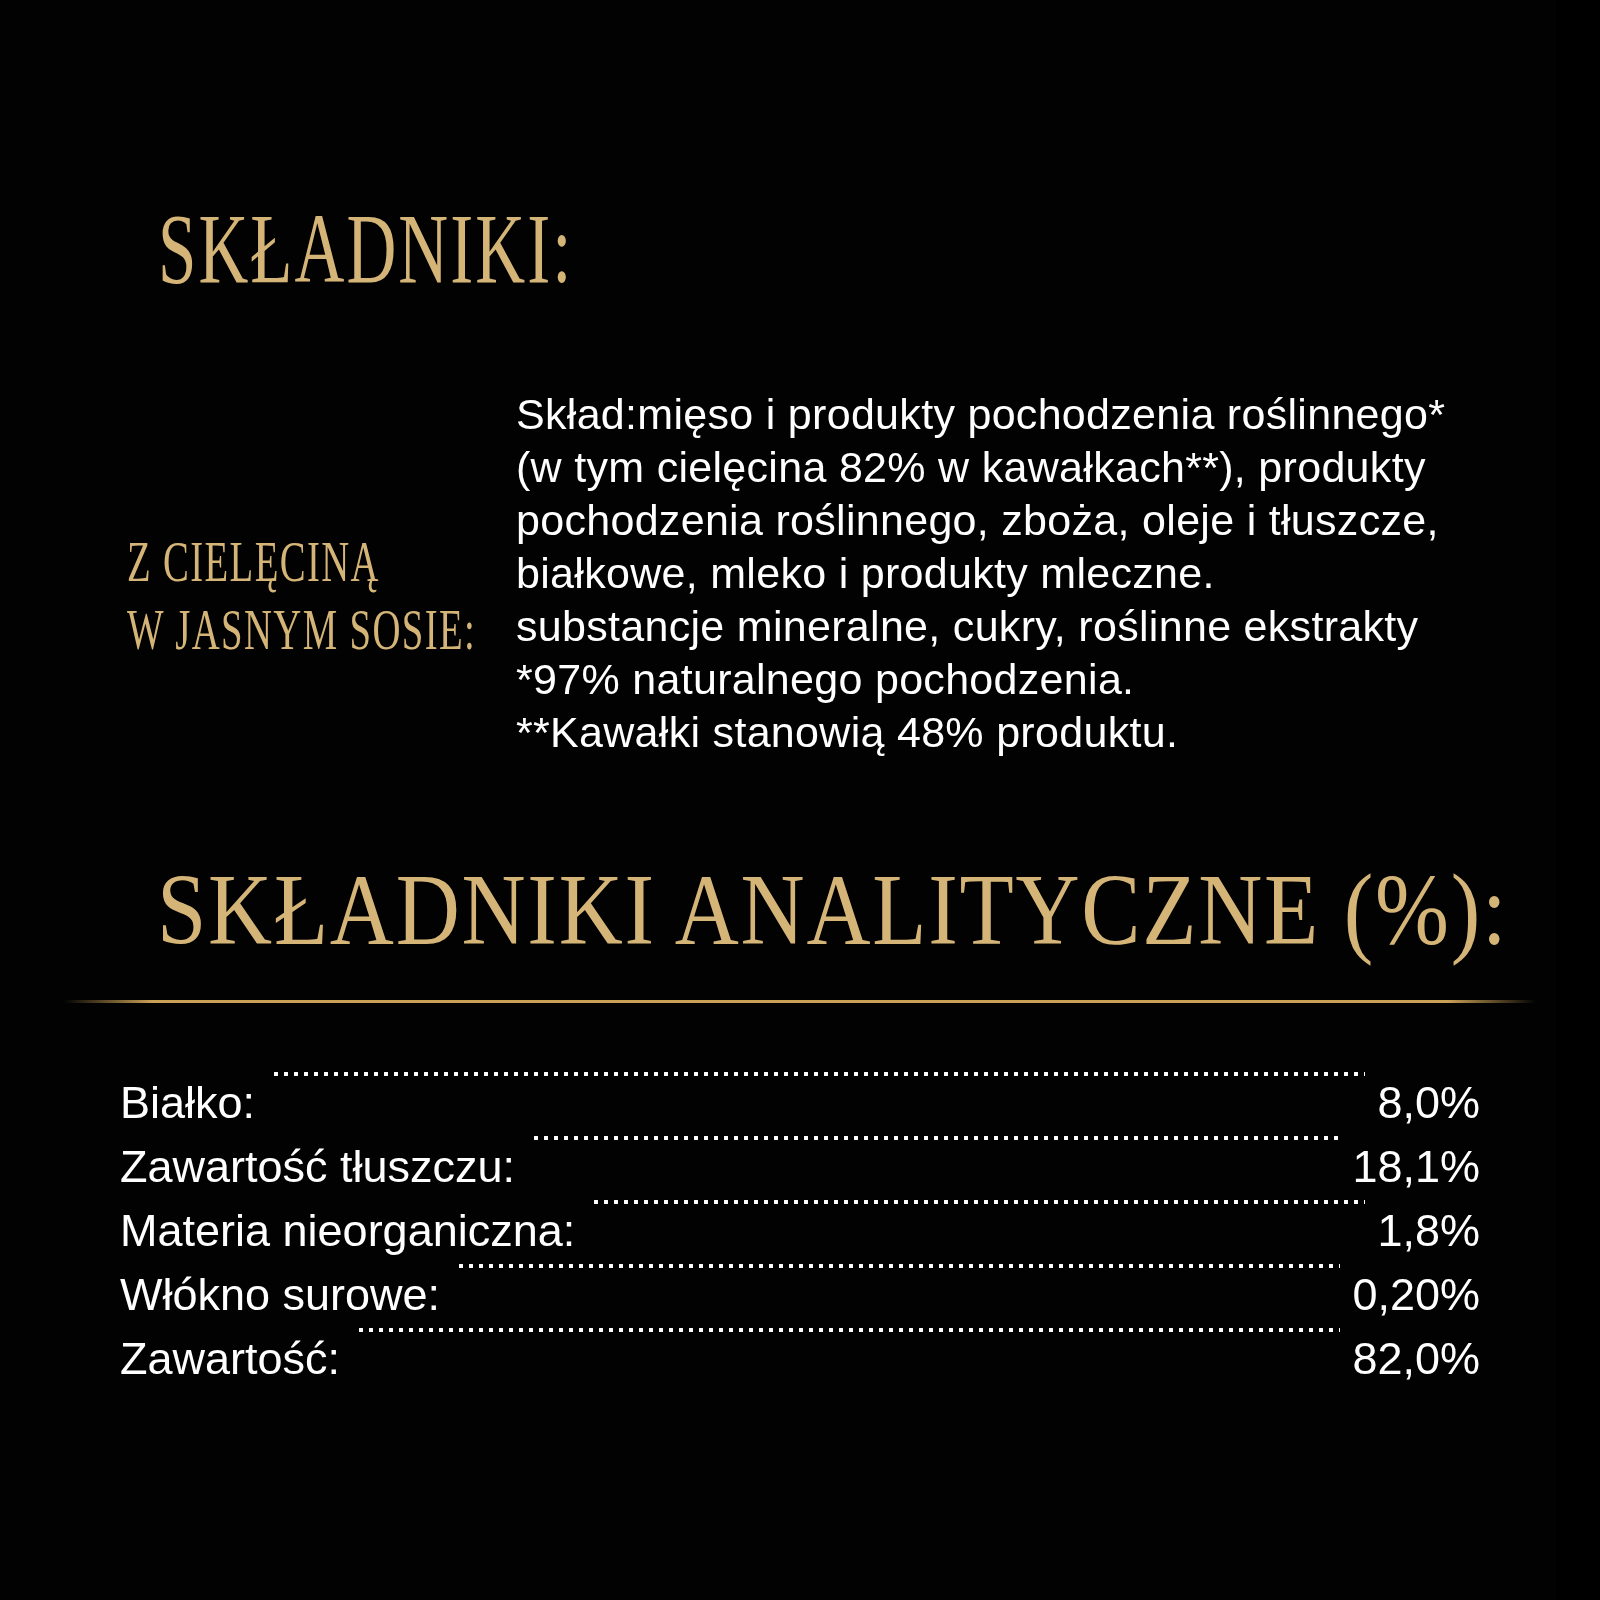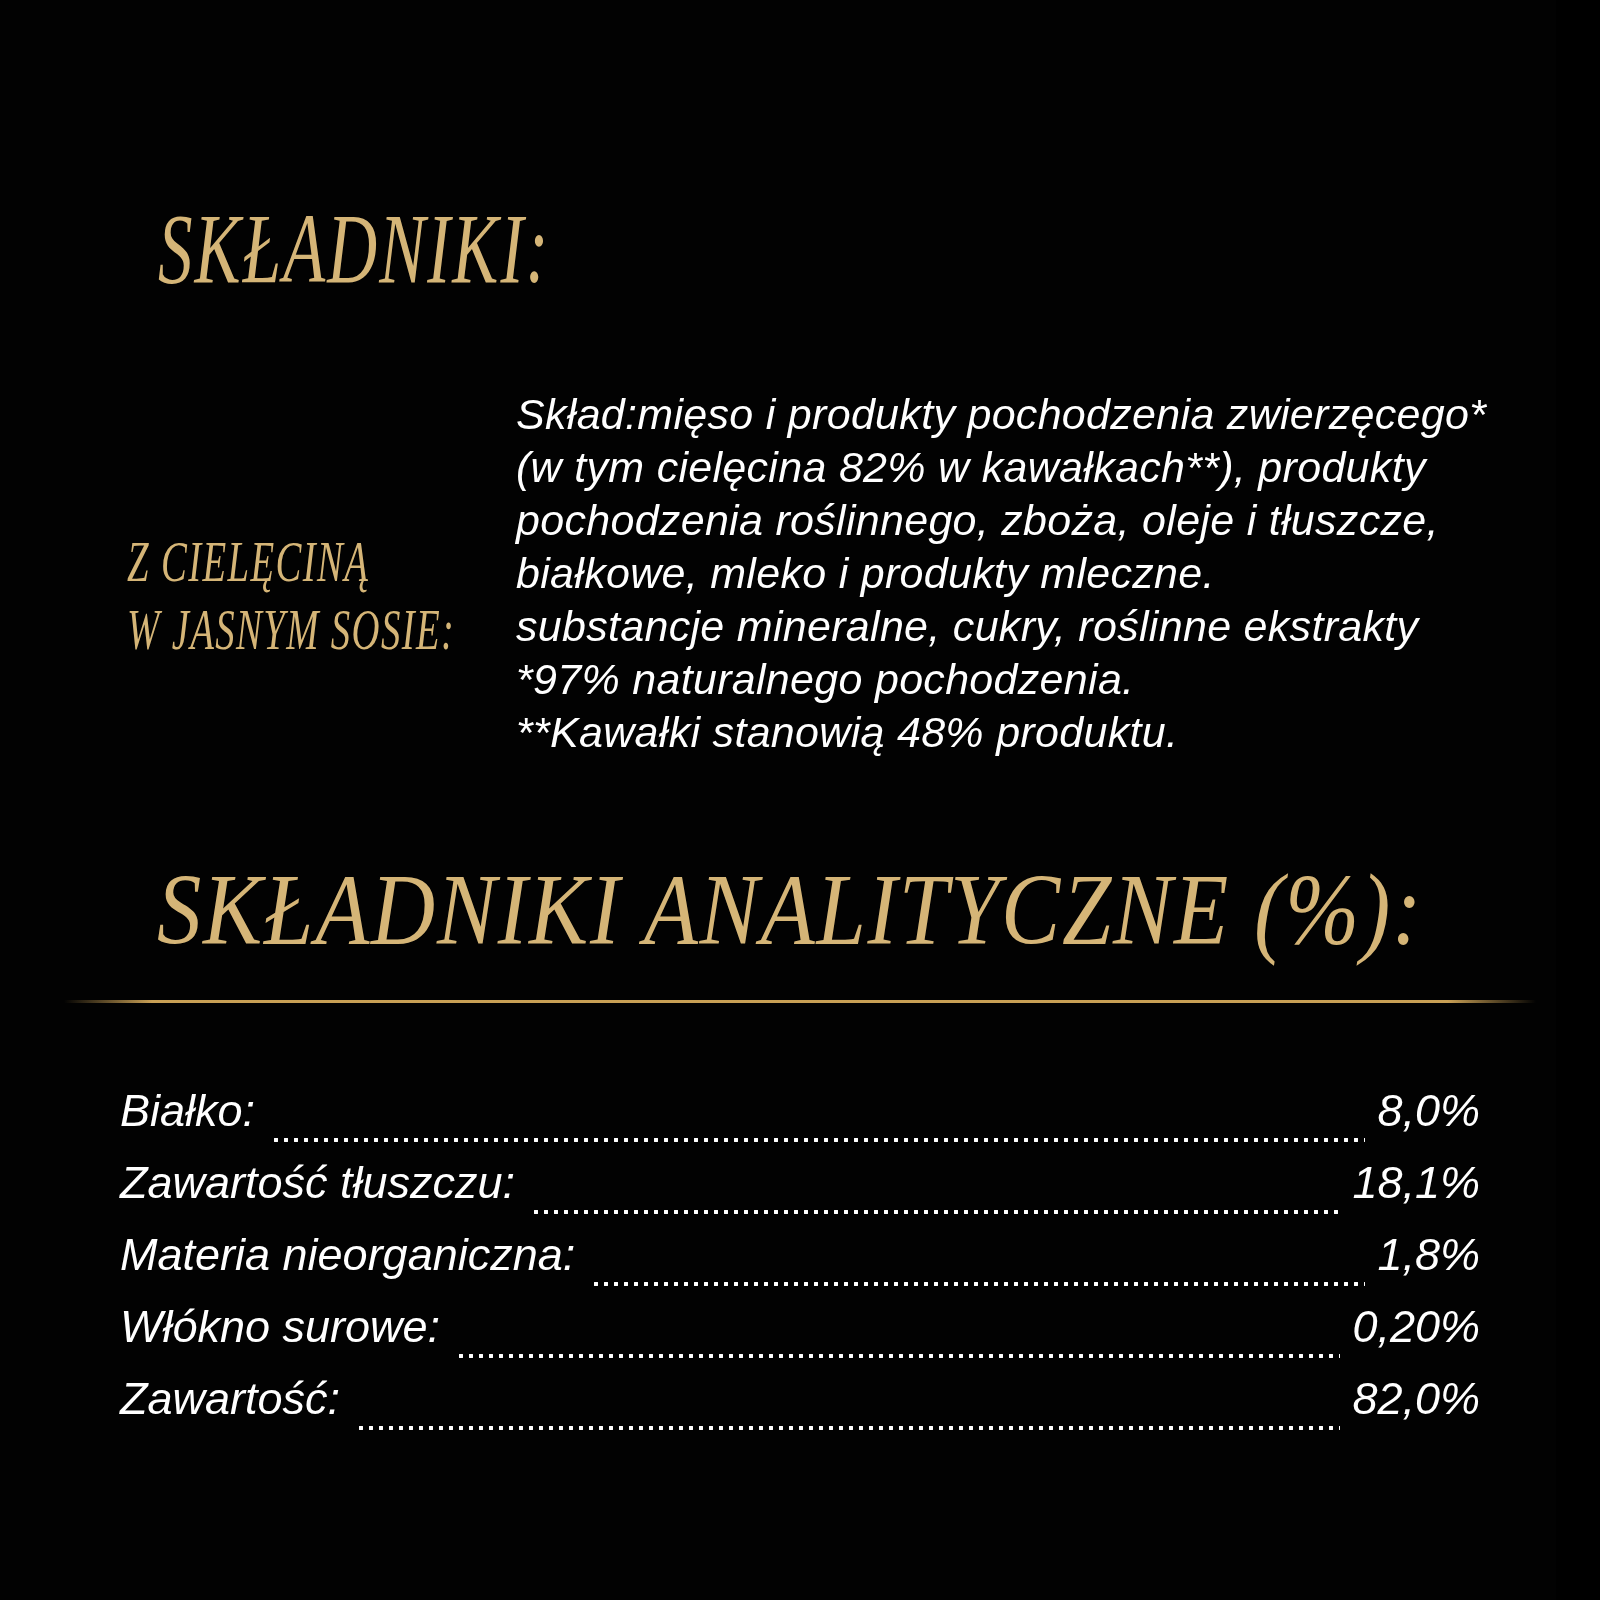--- a/index.html
+++ b/index.html
@@ -11,21 +11,20 @@
   * { margin: 0; padding: 0; box-sizing: border-box; }
   html, body { background: #000; }
   body { font-family: "Liberation Sans", sans-serif; }
 
   .canvas {
     position: relative;
     width: 1556px;
     height: 1600px;
     background: var(--background);
     overflow: hidden;
-    font-style: italic;
   }
 
   
   .gold-serif {
     font-family: "Liberation Serif", serif;
     font-weight: 400;
     color: var(--gold);
     white-space: nowrap;
   }
   .h1 {
@@ -96,25 +95,24 @@
   .rows {
     position: absolute;
     left: 120px;
     top: 1071px;
     width: 1360px;
     color: var(--body-text);
     font-size: 45px;
   }
   .row {
     display: flex;
-    align-items: flex-end;
+    align-items: flex-start;
     height: 64px;
     line-height: 64px;
     white-space: nowrap;
-    margin-top: 8px;
   }
   .leader {
     flex: 1 1 auto;
     height: 6px;
     margin: 0 12px 0 16px;
     background-image: radial-gradient(circle, var(--body-text) 2.1px, rgba(255,255,255,0) 2.5px);
     background-size: 10px 6px;
     background-repeat: repeat-x;
     background-position: 0 center;
   }
@@ -126,21 +124,21 @@
 <div class="canvas">
 
   <div class="gold-serif h1">SKŁADNIKI:</div>
 
   <div class="variant">
     <div>Z CIELĘCINĄ</div>
     <div>W JASNYM SOSIE:</div>
   </div>
 
   <div class="composition">
-    <div>Skład:mięso i produkty pochodzenia zwierzęcego*</div>
+    <div>Skład:mięso i produkty pochodzenia roślinnego*</div>
     <div>(w tym cielęcina 82% w kawałkach**), produkty</div>
     <div>pochodzenia roślinnego, zboża, oleje i tłuszcze,</div>
     <div>białkowe, mleko i produkty mleczne.</div>
     <div>substancje mineralne, cukry, roślinne ekstrakty</div>
     <div>*97% naturalnego pochodzenia.</div>
     <div>**Kawałki stanowią 48% produktu.</div>
   </div>
 
   <div class="gold-serif h2">SKŁADNIKI ANALITYCZNE (%):</div>
 

